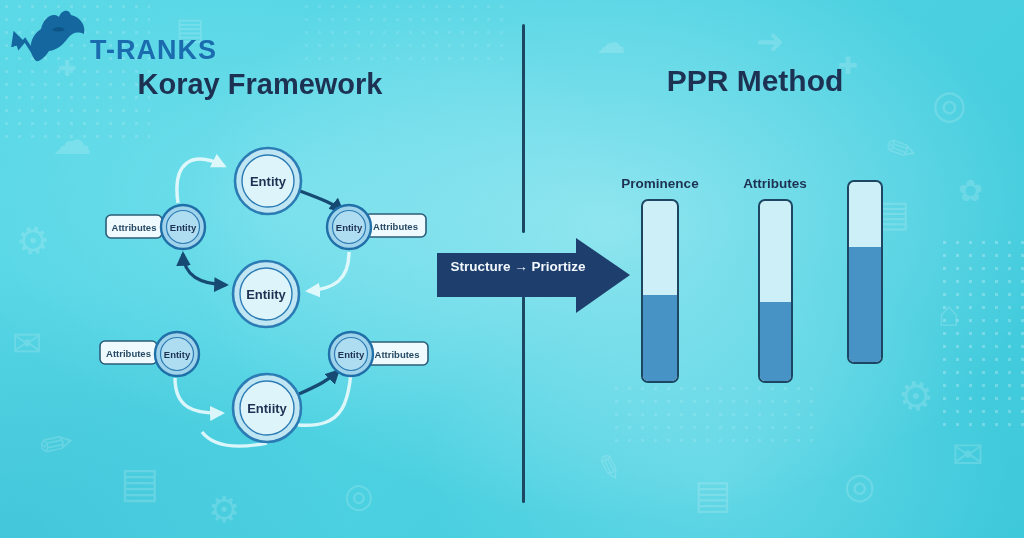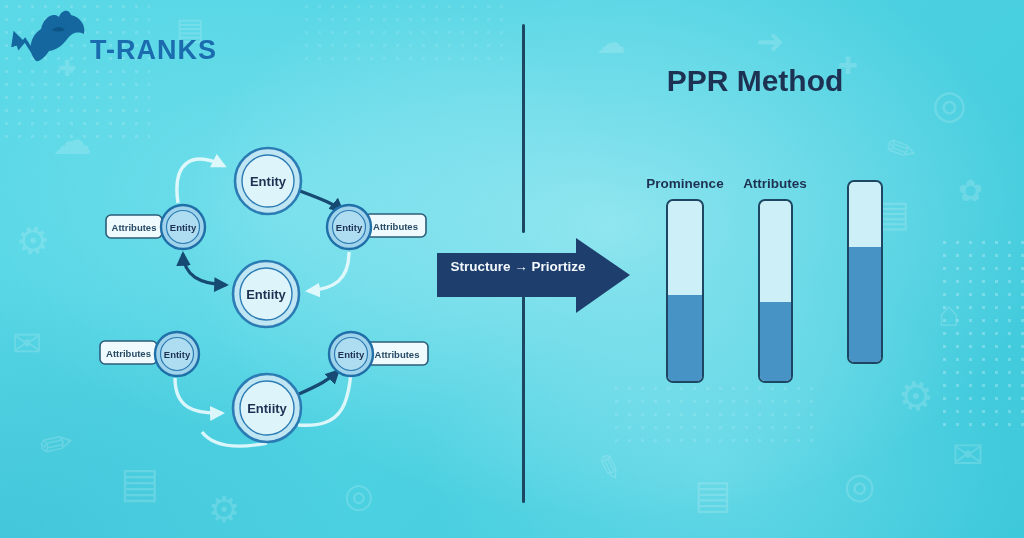--- a/index.html
+++ b/index.html
@@ -84,20 +84,21 @@
           <path d="M0,0 L10,5 L0,10 z" fill="#14679f"></path>
         </marker>
       </defs>
       <polyline points="40,50 32,40 26,47 19,36 13,43 9,31" fill="none" stroke="#14679f" stroke-width="3.4" marker-end="url(#logoArrow)"></polyline>
       <path d="M 30,57 C 21,47 24,32 35,25 C 38,13 47,8 53,13 C 55,6 63,4 65,11 C 74,13 80,21 78,30 C 71,27 66,29 62,34 C 57,41 51,46 43,47 C 39,53 34,58 30,57 Z" fill="#14679f"></path>
       <path d="M 46,26 C 50,22 56,22 59,26 C 55,28 50,28 46,26 Z" fill="#0d5586"></path>
     </svg>
     <div class="logo-text">T-RANKS</div>
   </div>
 
+  <div class="koray-title">Koray Framework</div>
   <div class="ppr-title">PPR Method</div>
 
   <div class="divider-seg" style="top:24px;height:209px;"></div>
   <div class="divider-seg" style="top:296px;height:207px;"></div>
 
   <div class="big-arrow">
     <div class="body"></div>
     <div class="head"></div>
     <div class="label">Structure → Priortize</div>
   </div>
@@ -163,21 +164,21 @@
       <circle cx="264" cy="294" r="33" fill="#bfe6f2" stroke="#2b7cb4" stroke-width="2.6"></circle>
       <circle cx="264" cy="294" r="26" fill="#def4fb" stroke="#2b7cb4" stroke-width="1.4"></circle>
       <text class="node-label" x="264" y="299" text-anchor="middle">Entiity</text>
 
       <circle cx="265" cy="408" r="34" fill="#bfe6f2" stroke="#2b7cb4" stroke-width="2.6"></circle>
       <circle cx="265" cy="408" r="27" fill="#def4fb" stroke="#2b7cb4" stroke-width="1.4"></circle>
       <text class="node-label" x="265" y="413" text-anchor="middle">Entiity</text>
     </g>
   </svg>
 
-  <div class="bar-group" style="left:625px;">
+  <div class="bar-group" style="left:600px;">
     <div class="bar-label">Prominence</div>
     <div class="bar-shell" style="width:38px;">
       <div class="bar-fill" style="height: 48%;"></div>
     </div>
   </div>
   <div class="bar-group" style="left:715px;">
     <div class="bar-label">Attributes</div>
     <div class="bar-shell" style="width:35px;">
       <div class="bar-fill" style="height: 44%;"></div>
     </div>

